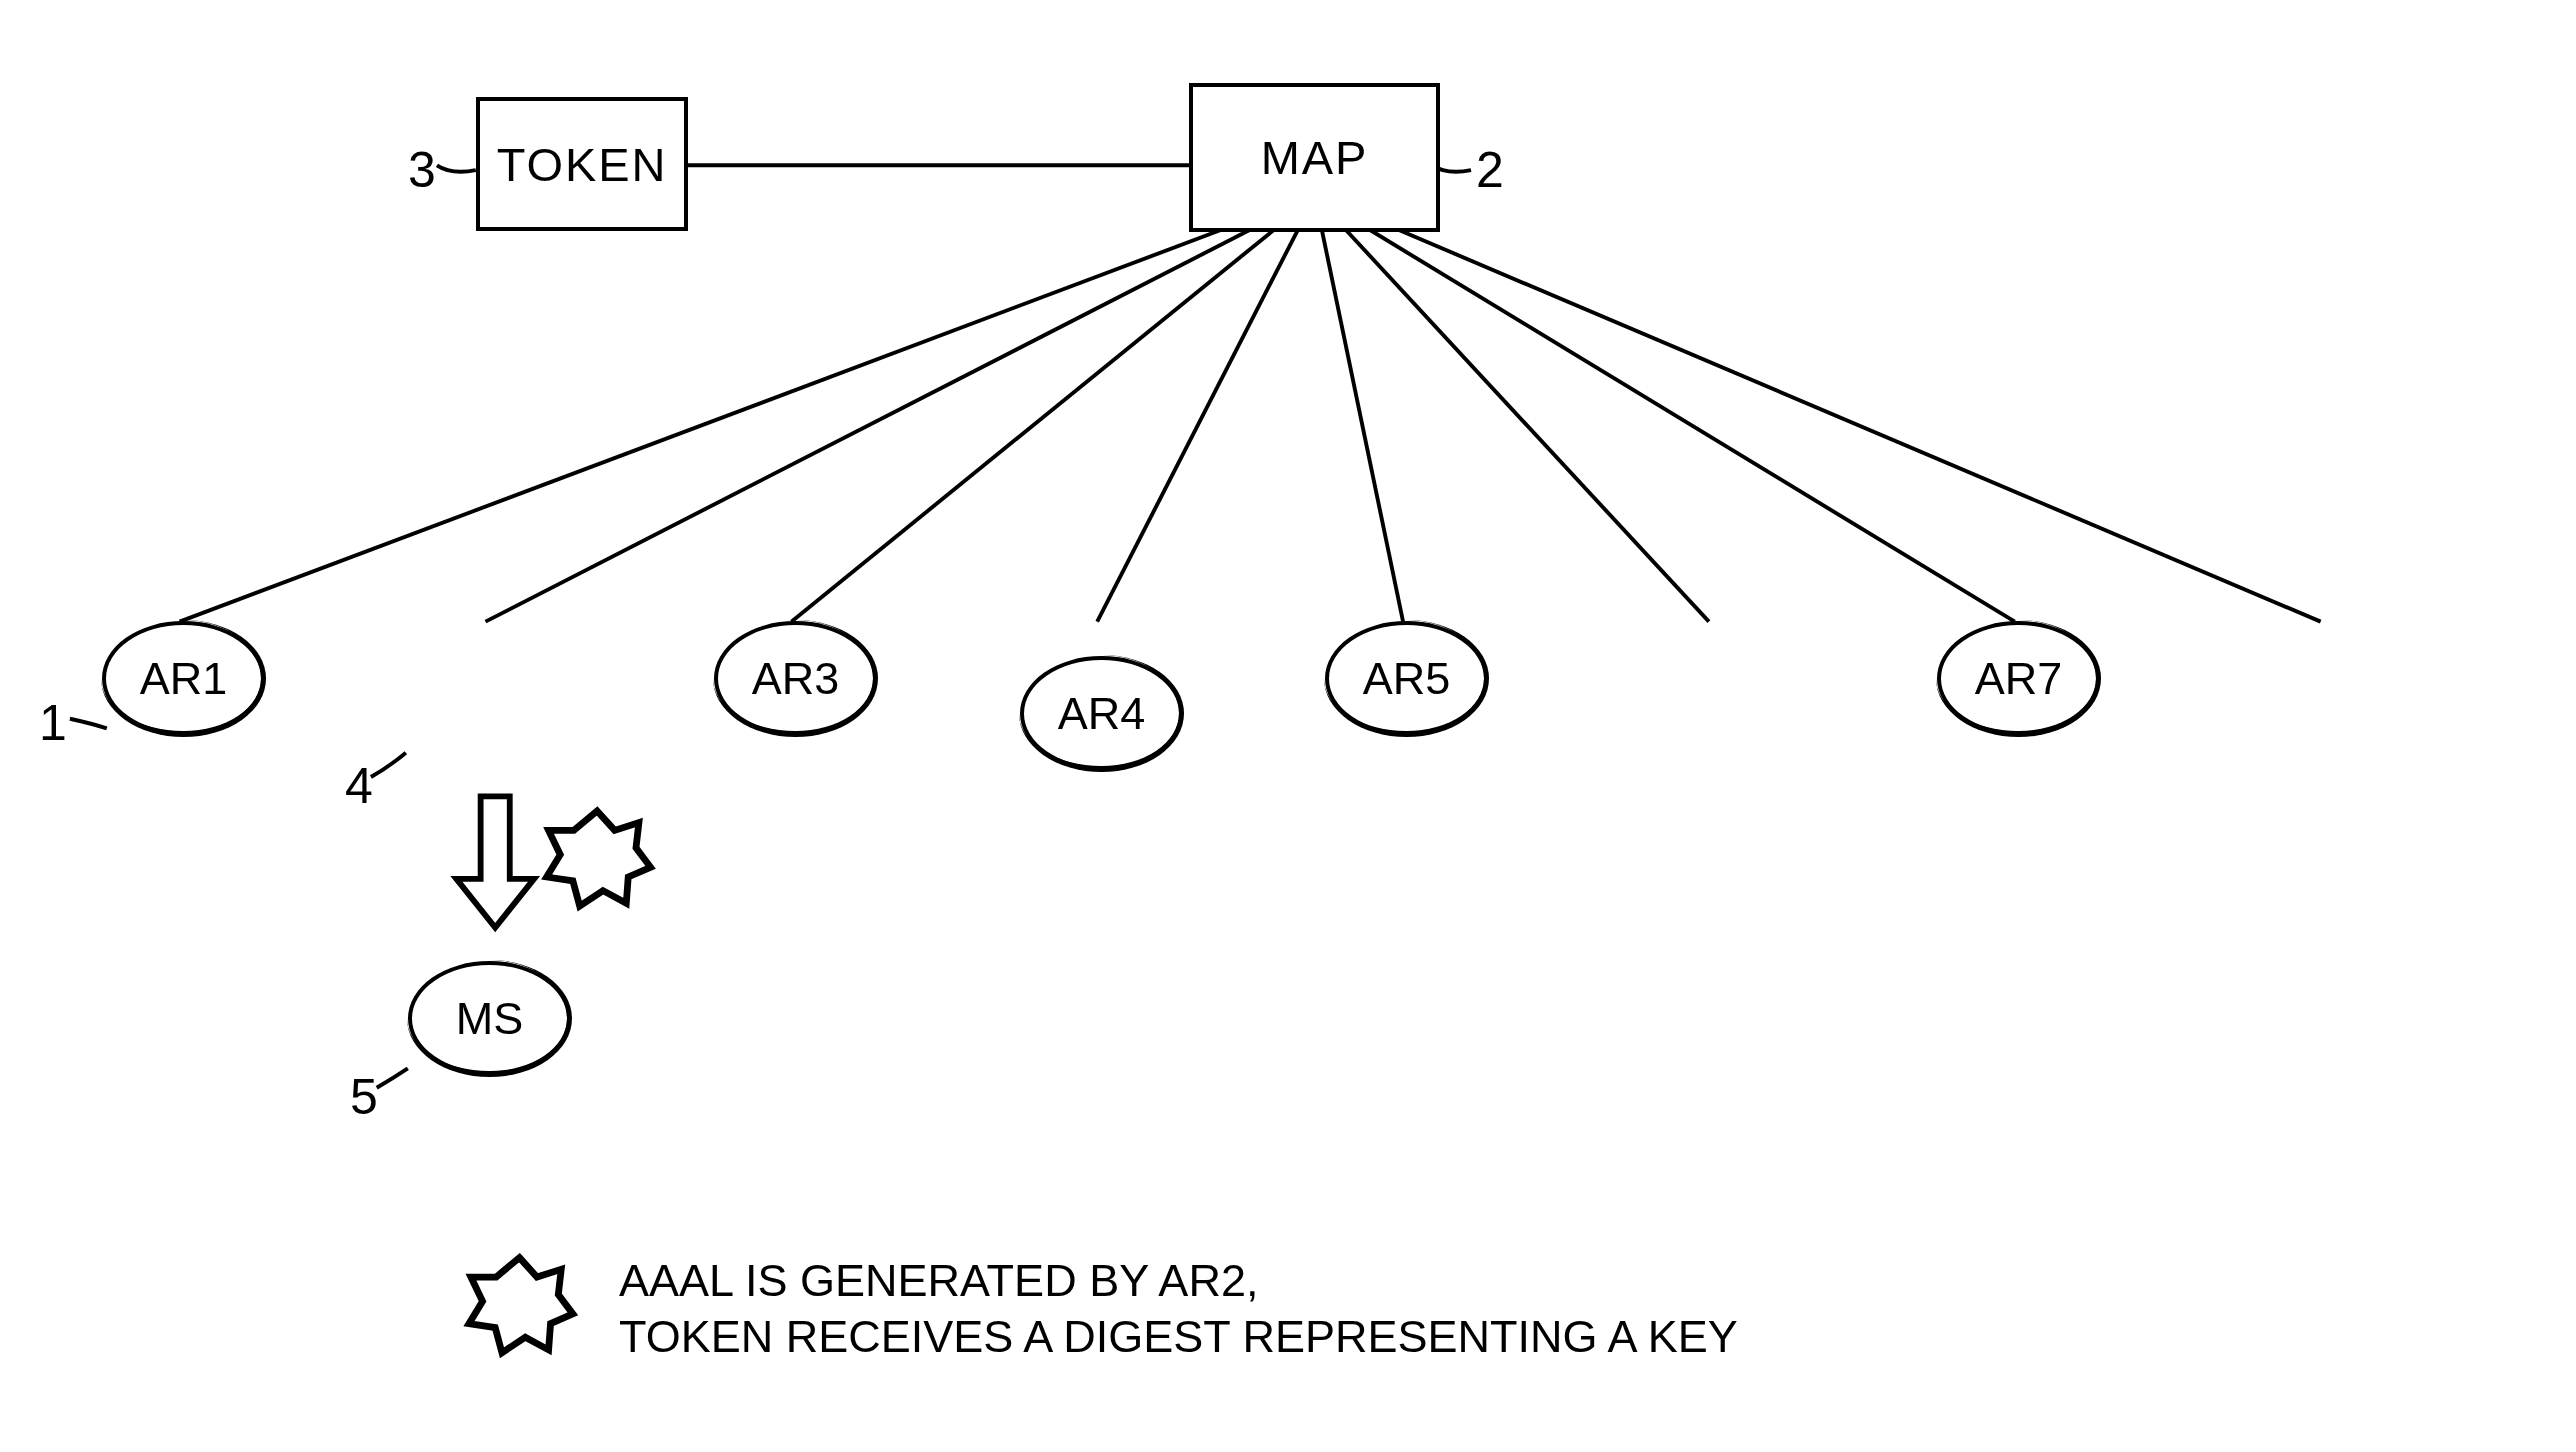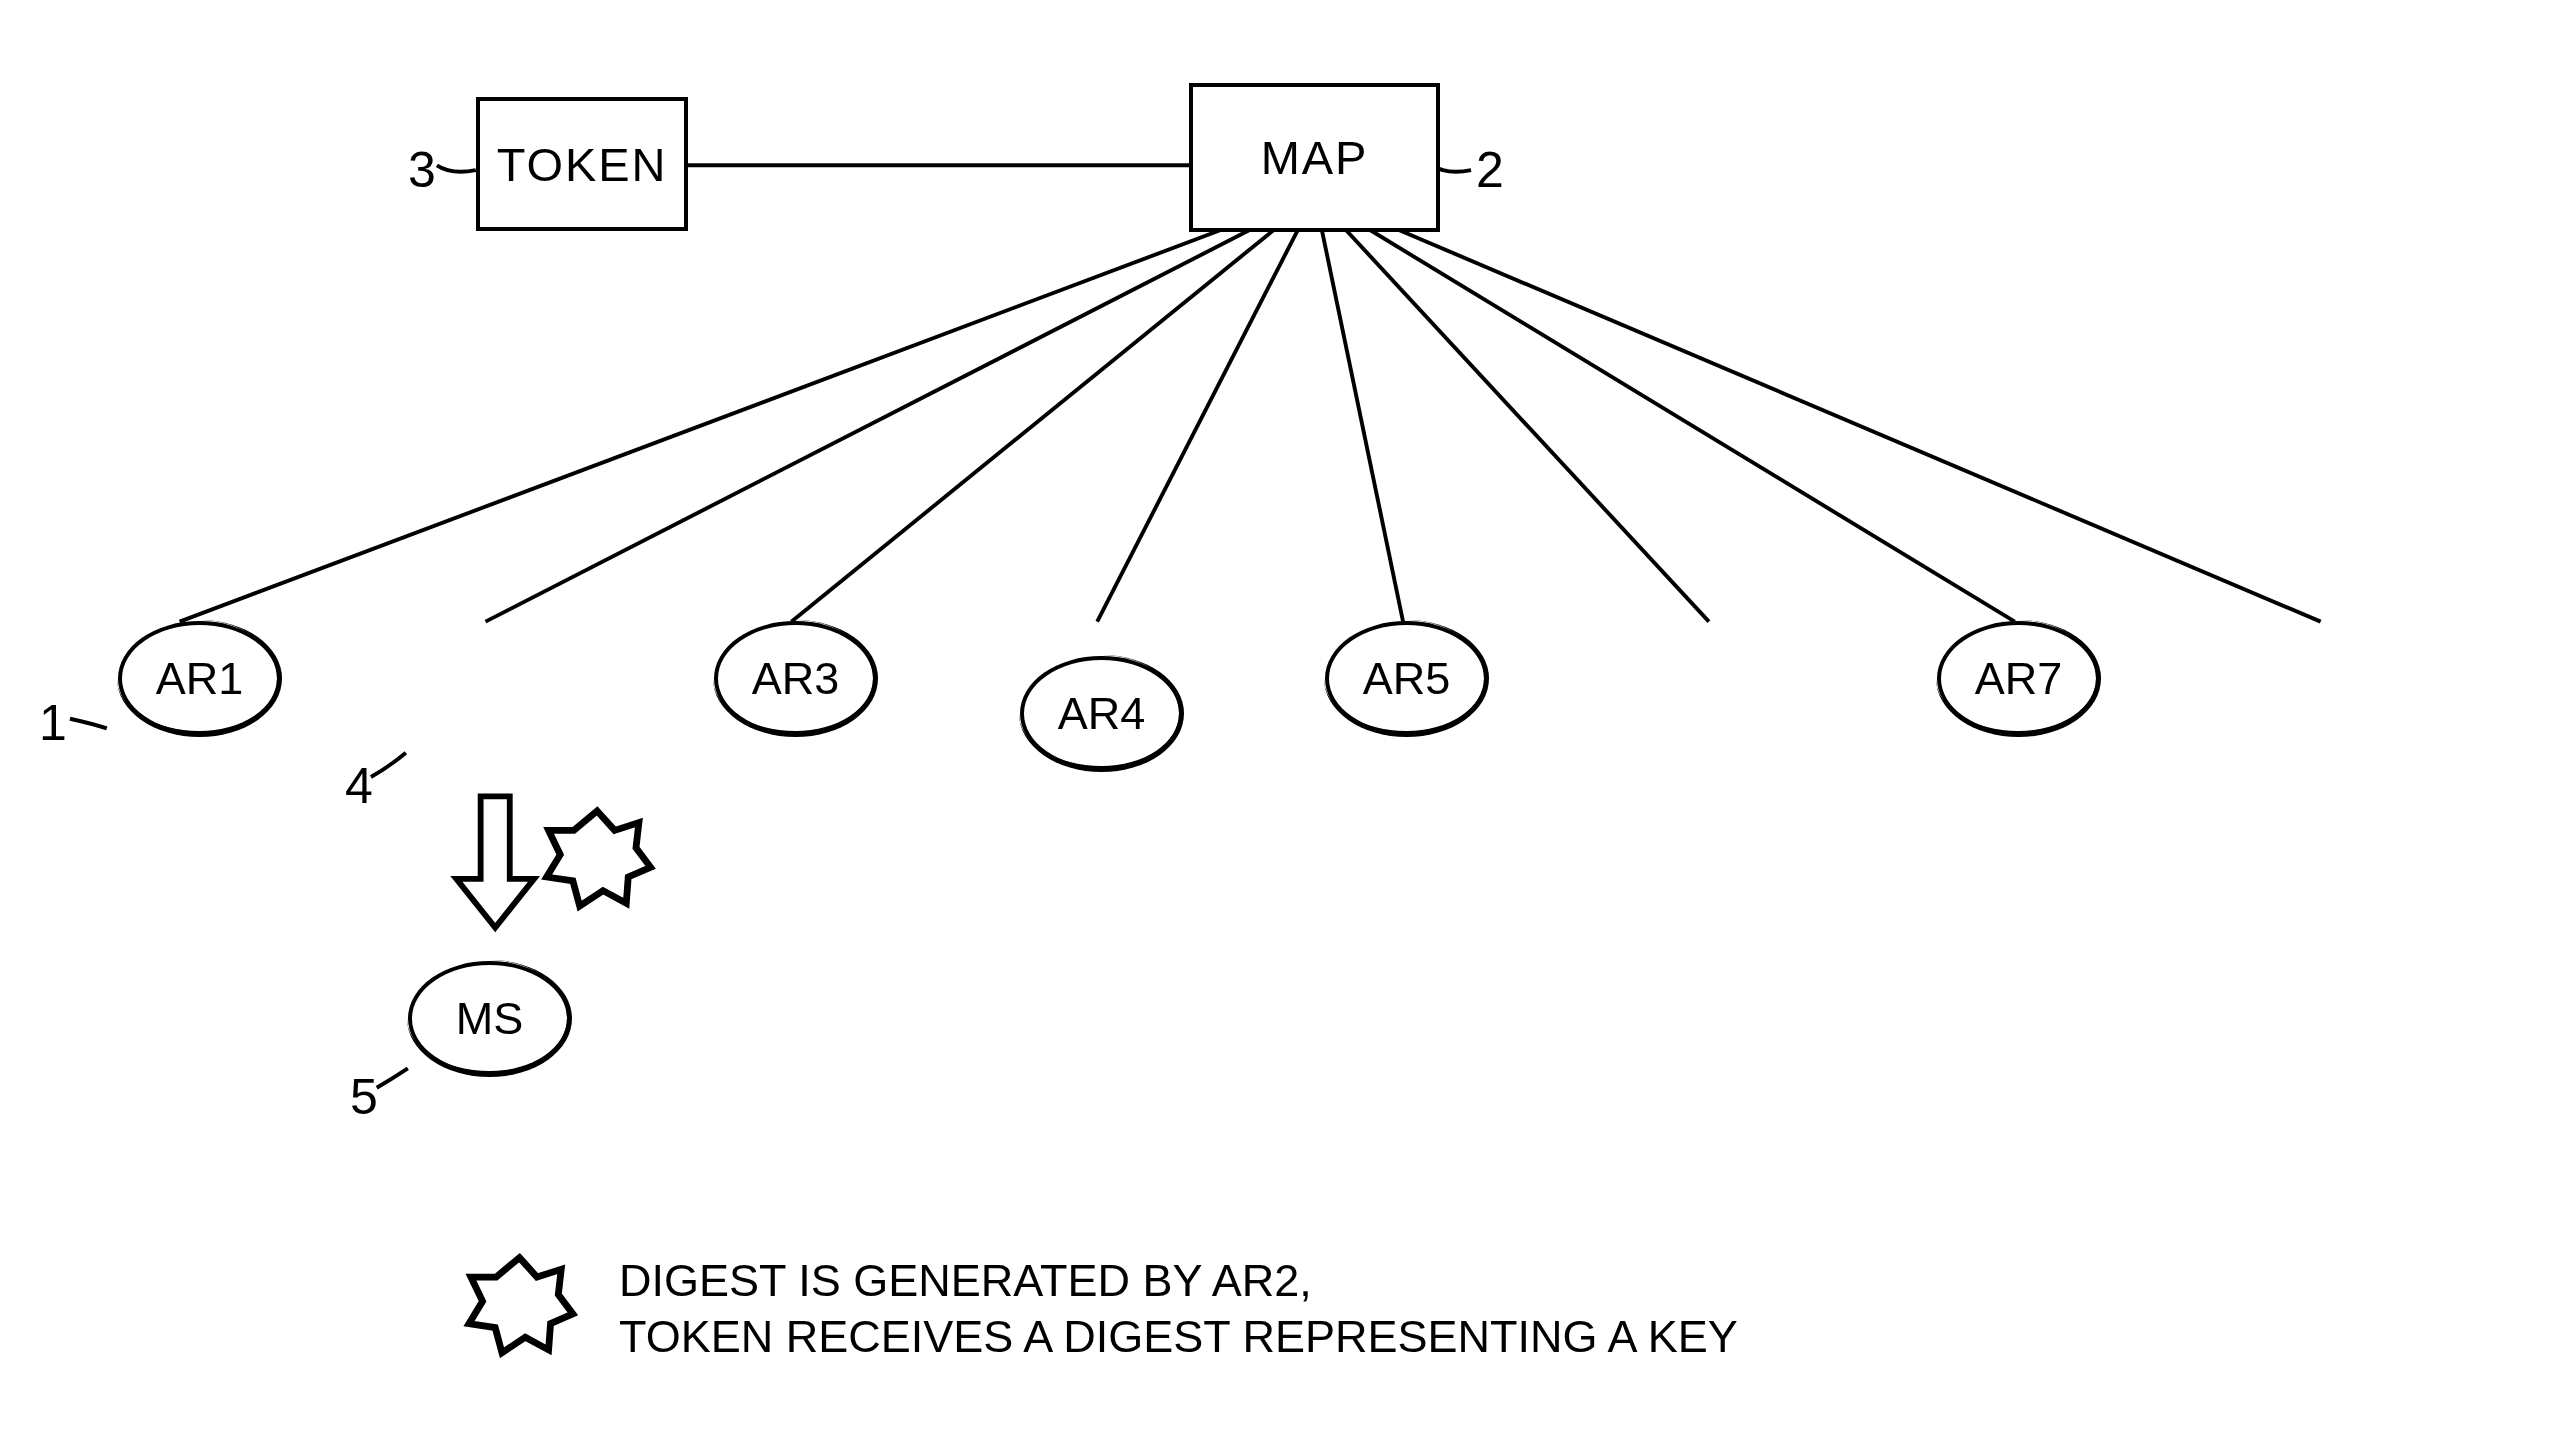--- a/index.html
+++ b/index.html
@@ -112,21 +112,21 @@
   <div class="box" style="left:476px; top:97px; width:204px; height:126px;">
     <span>TOKEN</span>
   </div>
   <div class="reflabel" style="left:408px; top:141px;">3</div>
 
   <div class="box" style="left:1189px; top:83px; width:243px; height:141px;">
     <span>MAP</span>
   </div>
   <div class="reflabel" style="left:1476px; top:141px;">2</div>
 
-  <div class="ellipse" style="left:118px;  top:621px; width:155px; height:107px;">
+  <div class="ellipse" style="left:102px;  top:621px; width:155px; height:107px;">
     <span>AR1</span>
   </div>
   <div class="reflabel" style="left:39px; top:694px;">1</div>
 
   <div class="reflabel" style="left:345px; top:757px;">4</div>
 
   <div class="ellipse" style="left:714px;  top:621px; width:155px; height:107px;">
     <span>AR3</span>
   </div>
 
@@ -147,18 +147,18 @@
   <div class="ellipse" style="left:408px; top:961px; width:155px; height:107px;">
     <span>MS</span>
   </div>
   <div class="reflabel" style="left:350px; top:1068px;">5</div>
 
   <div style="position:absolute; left:544px; top:806px; width:107px; height:107px;"></div>
   <div style="position:absolute; left:456px; top:796px; width:78px; height:136px;"></div>
 
   <div class="legend-wrap" style="left:592px; top:1253px;">
     <div style="width:0;"></div>
-    <div class="legend-text"><span>DIGEST IS GENERATED BY AR2,</span>
+    <div class="legend-text"><span>AAAL IS GENERATED BY AR2,</span>
 <span>TOKEN RECEIVES A DIGEST REPRESENTING A KEY</span></div>
   </div>
 
 </div>
 
 
 </body></html>

